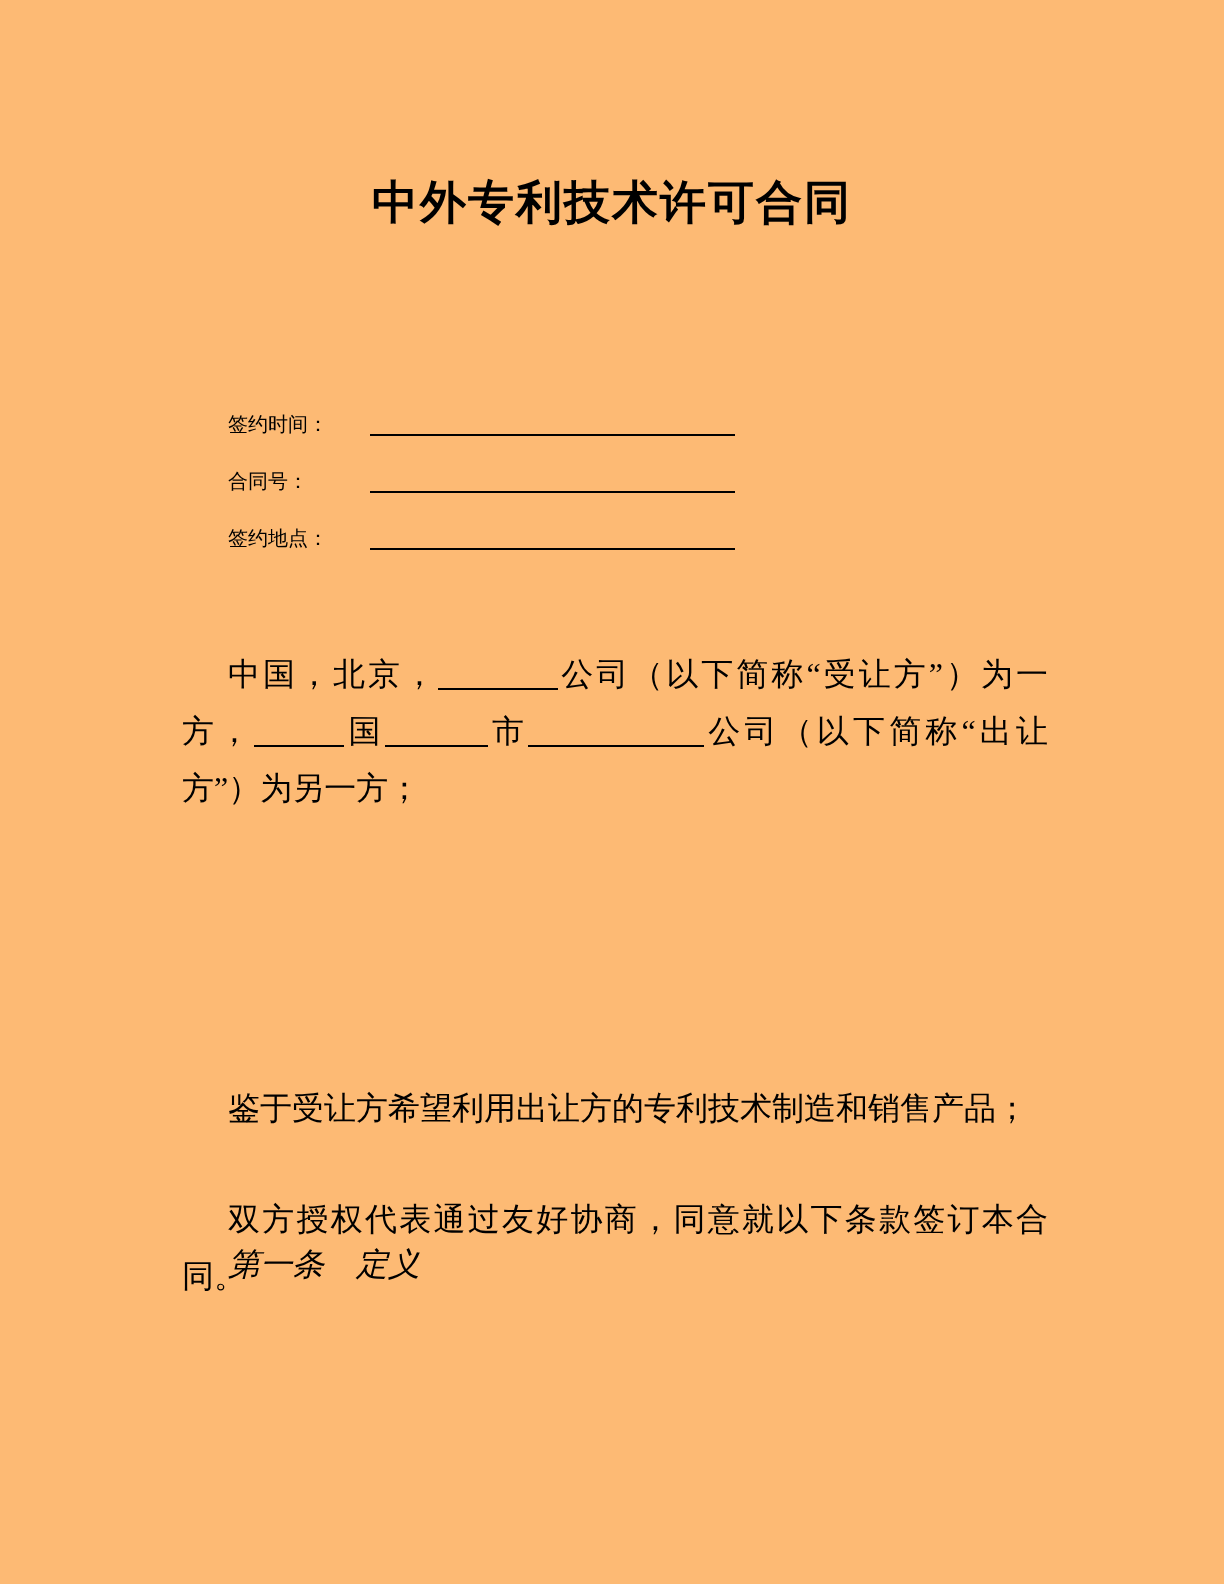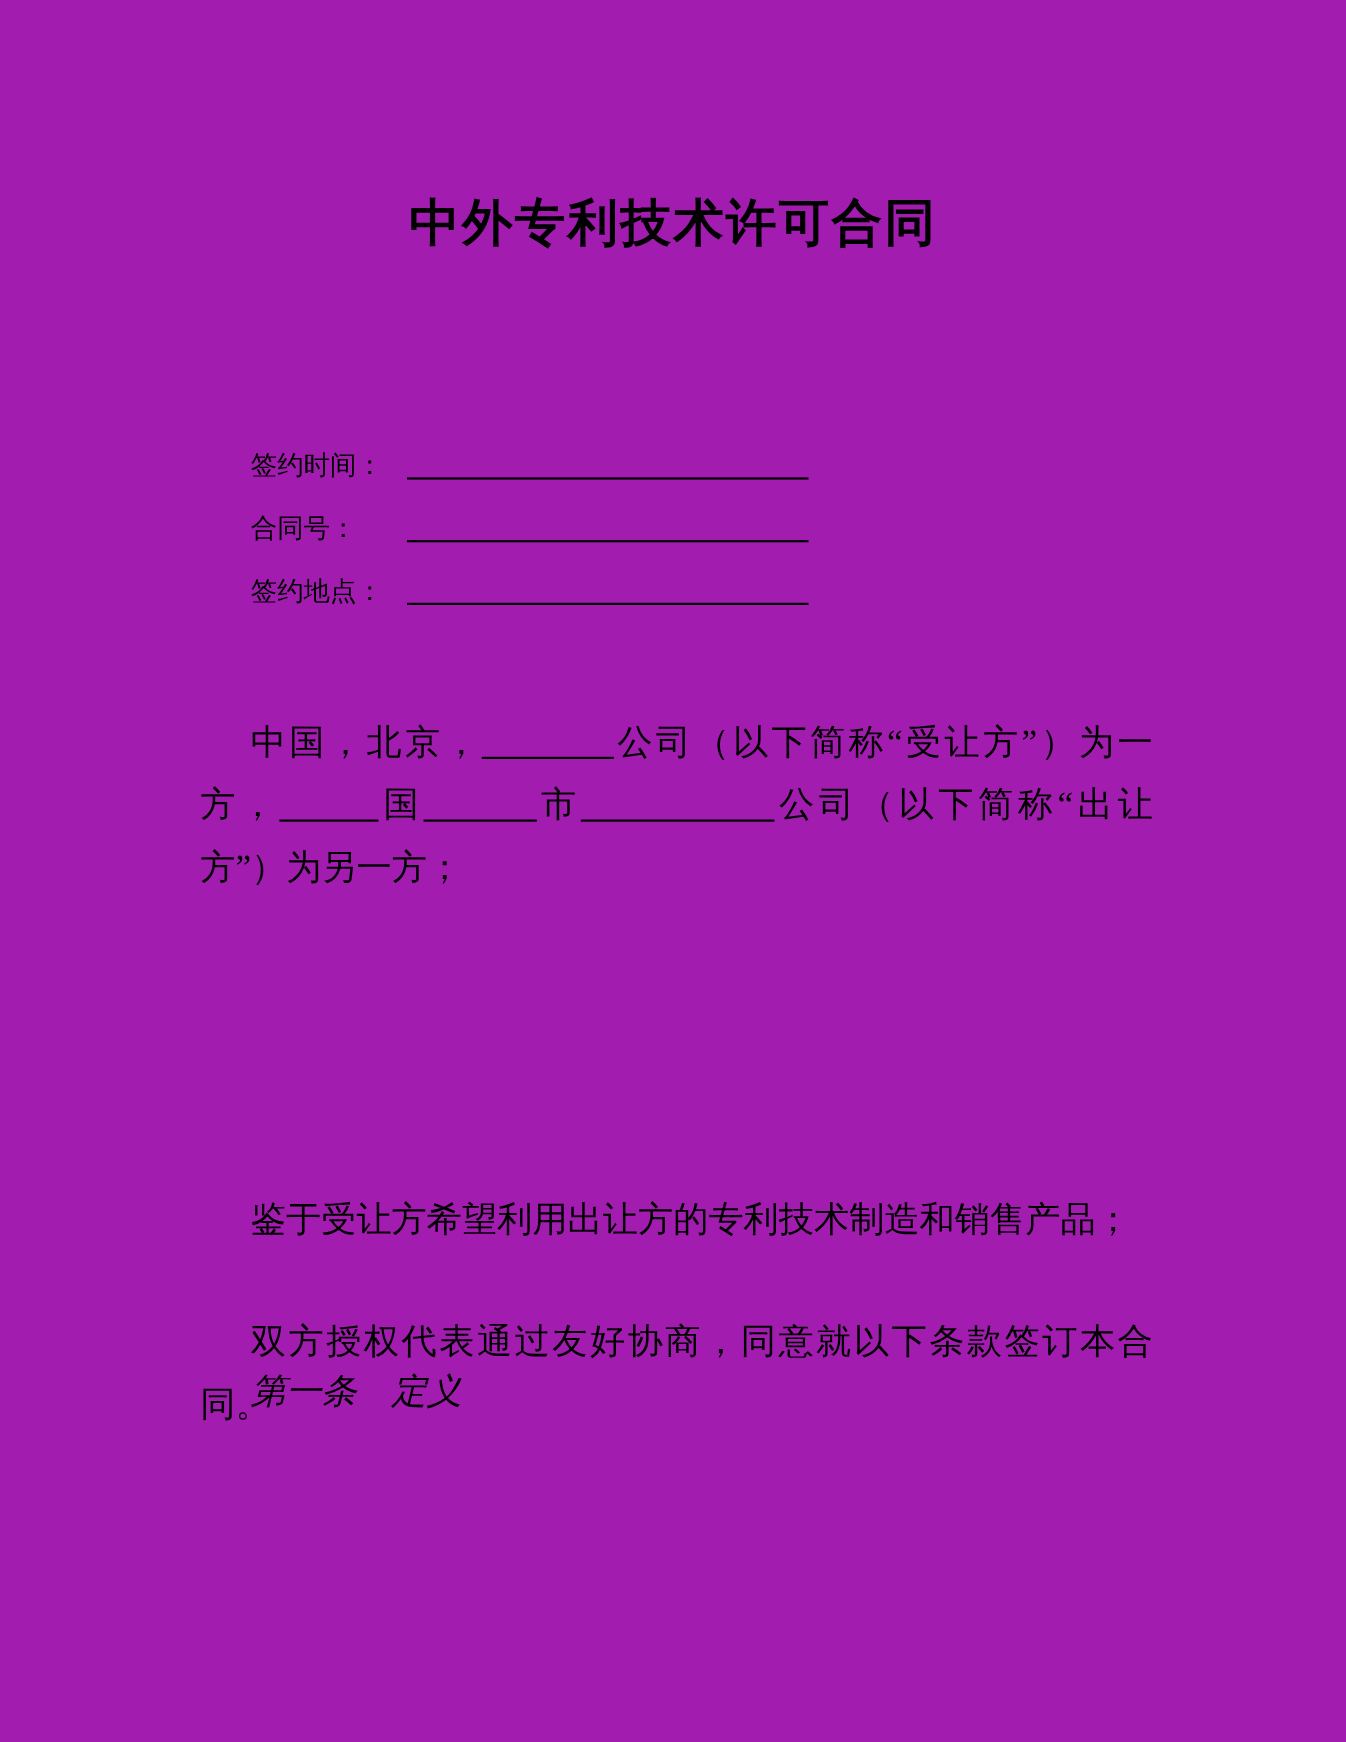--- a/index.html
+++ b/index.html
@@ -8,41 +8,41 @@
     height: 1584px;
     background: #ffffff;
     position: relative;
     overflow: hidden;
     font-family: "Liberation Serif", serif;
     color: #000000;
   }
   .page {
     position: absolute;
     inset: 0;
-    background: #a21caf;
+    background: #fdba74;
   }
   .doc-title {
     position: absolute;
     top: 138px;
     left: 0;
     width: 100%;
     text-align: center;
     font-family: "Liberation Sans", sans-serif;
     font-weight: 700;
     font-size: 46px;
     line-height: 66px;
     letter-spacing: 2px;
     color: #000000;
   }
   .fields {
     position: absolute;
     top: 396px;
     left: 182px;
     width: 865px;
-    font-size: 24px;
+    font-size: 20px;
     line-height: 57px;
   }
   .field-row {
     padding-left: 46px;
     white-space: nowrap;
   }
   .field-label {
     display: inline-block;
     width: 142px;
   }

